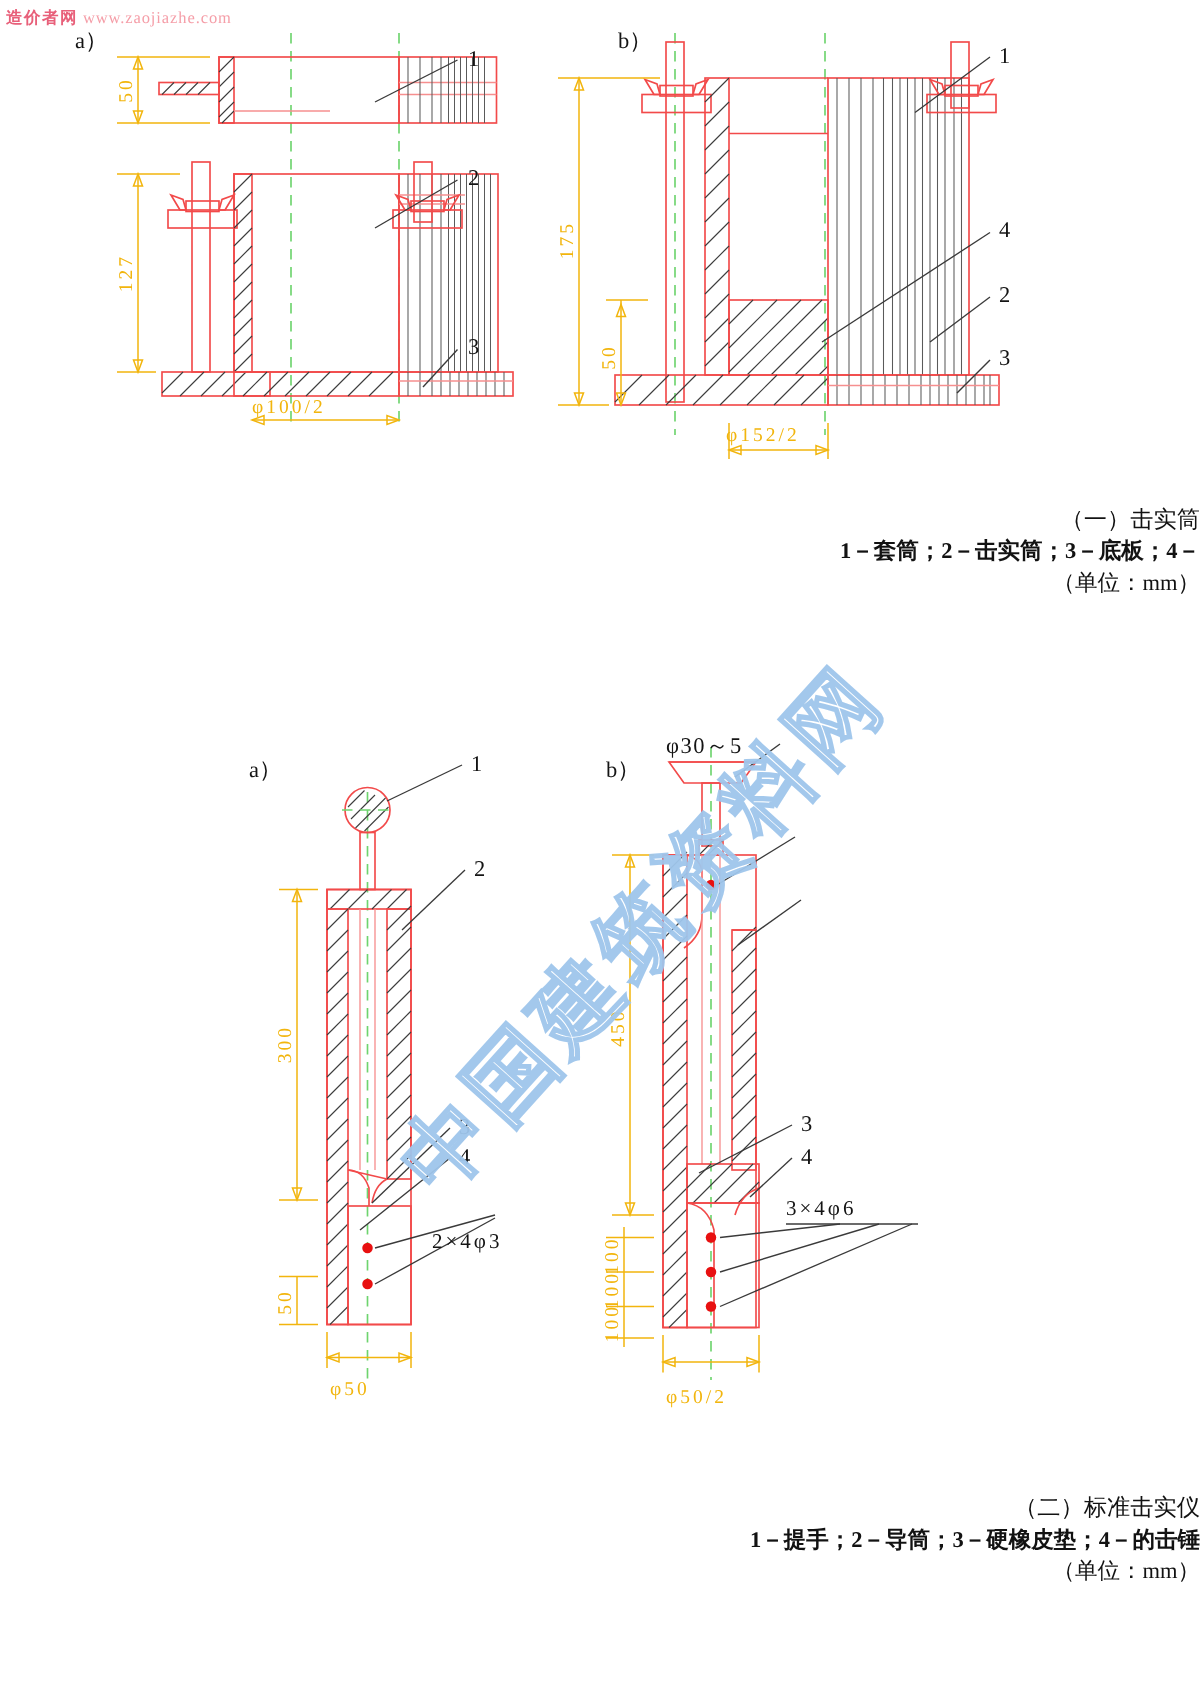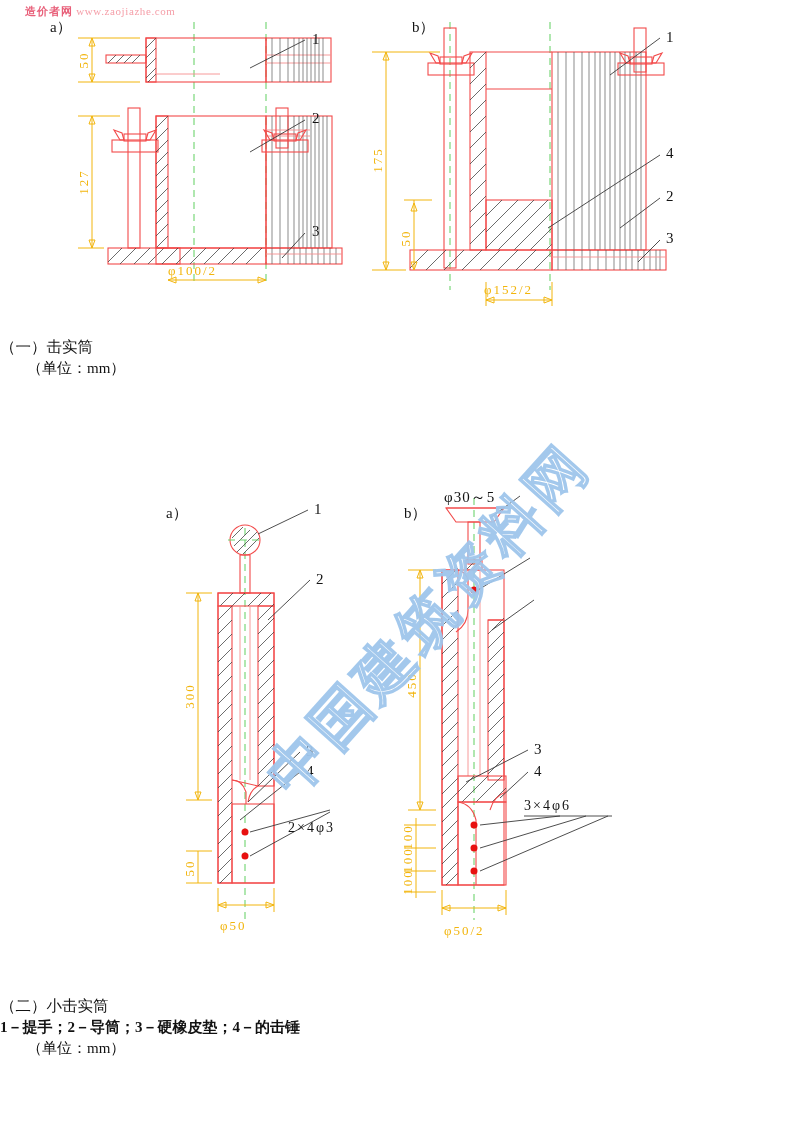--- a/index.html
+++ b/index.html
@@ -5,38 +5,38 @@
   html,body{margin:0;padding:0;background:#ffffff;}
   body{
     width:800px;height:1130px;position:relative;overflow:hidden;
     font-family:"Liberation Serif","DejaVu Serif",serif;
     color:#1a1a1a;
   }
   .page{position:absolute;inset:0;background:#fff;}
 
   
   #site-watermark{
-    position:absolute;left:25px;top:4px;white-space:nowrap;
+    position:absolute;left:4px;top:4px;white-space:nowrap;
     font-family:"Liberation Serif",serif;font-size:11px;letter-spacing:.5px;
     pointer-events:none;
   }
   #site-watermark .cn{color:#e8607a;font-weight:700;letter-spacing:1px;}
   #site-watermark .url{color:#f59ea8;letter-spacing:.6px;}
 
   #diagonal-watermark{
     position:absolute;left:250px;top:760px;
     font-family:"Liberation Sans",sans-serif;
     font-size:58px;font-weight:700;letter-spacing:6px;white-space:nowrap;
     color:transparent;-webkit-text-stroke:1.6px #9fc6ec;
     transform:rotate(-48deg);transform-origin:left top;
     opacity:.95;pointer-events:none;
   }
 
   
-  .caption-block{position:absolute;left:0;width:800px;text-align:left;}
+  .caption-block{position:absolute;left:0;width:800px;text-align:right;}
   .cap-line{font-family:"Liberation Serif","DejaVu Serif",serif;color:#121212;line-height:1.42;}
   .cap-title{font-size:15.5px;}
   .cap-sub{font-size:15px;font-weight:700;}
   .cap-sub2{font-size:15px;font-weight:700;}
   .cap-unit{font-size:15px;margin-left:27px;}
   .fig-number{font-size:16.5px;}
 
   
   svg{position:absolute;left:0;top:0;overflow:visible;}
   .rl{fill:none;stroke:#f24a4a;stroke-width:1.1;}      
@@ -352,20 +352,21 @@
     <line class="lead" x1="548" y1="228" x2="660" y2="155"></line>
     <text class="lbl" x="666" y="158">4</text>
     <line class="lead" x1="620" y1="228" x2="660" y2="198"></line>
     <text class="lbl" x="666" y="201">2</text>
     <line class="lead" x1="638" y1="262" x2="660" y2="240"></line>
     <text class="lbl" x="666" y="243">3</text>
   </svg>
 
   <div class="caption-block" style="top:336px;">
     <div class="cap-line cap-title">（一）击实筒</div>
+    <div class="cap-line cap-sub2">1－套筒；2－击实筒；3－底板；4－</div>
     <div class="cap-line cap-unit">（单位：mm）</div>
   </div>
 
   <svg width="800" height="500" viewBox="0 0 800 500" style="top:480px;">
 
     <text class="lbl" x="166" y="38" font-size="16">a）</text>
 
     <line class="cl" x1="245" y1="48" x2="245" y2="440"></line>
 
     <g>
@@ -612,18 +613,18 @@
     <line class="lead" x1="480" y1="345" x2="560" y2="336"></line>
     <line class="lead" x1="480" y1="368" x2="586" y2="336"></line>
     <line class="lead" x1="480" y1="391" x2="608" y2="336"></line>
     <line class="lead" x1="524" y1="336" x2="612" y2="336"></line>
     <text class="note" x="524" y="330" font-size="15">3×4φ6</text>
   </svg>
 
   <div id="diagonal-watermark">中国建筑资料网</div>
 
   <div class="caption-block" style="top:995px;">
-    <div class="cap-line cap-title">（二）小击实筒</div>
+    <div class="cap-line cap-title">（二）标准击实仪</div>
     <div class="cap-line cap-sub2">1－提手；2－导筒；3－硬橡皮垫；4－的击锤</div>
     <div class="cap-line cap-unit">（单位：mm）</div>
   </div>
 
 </div>
 
 </body></html>

